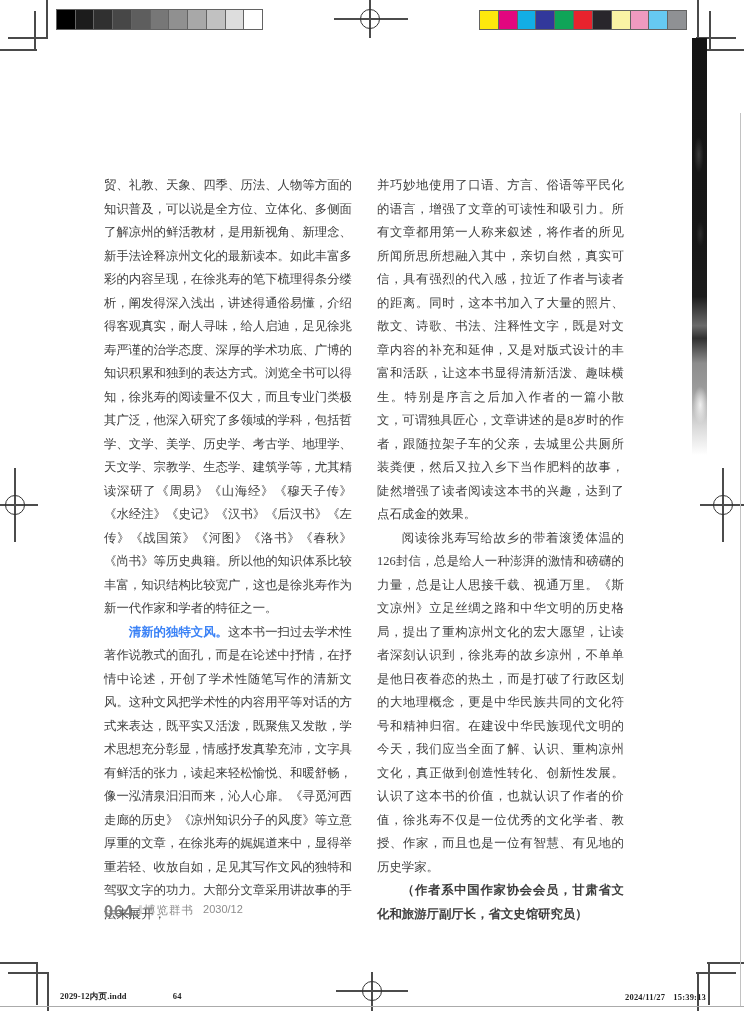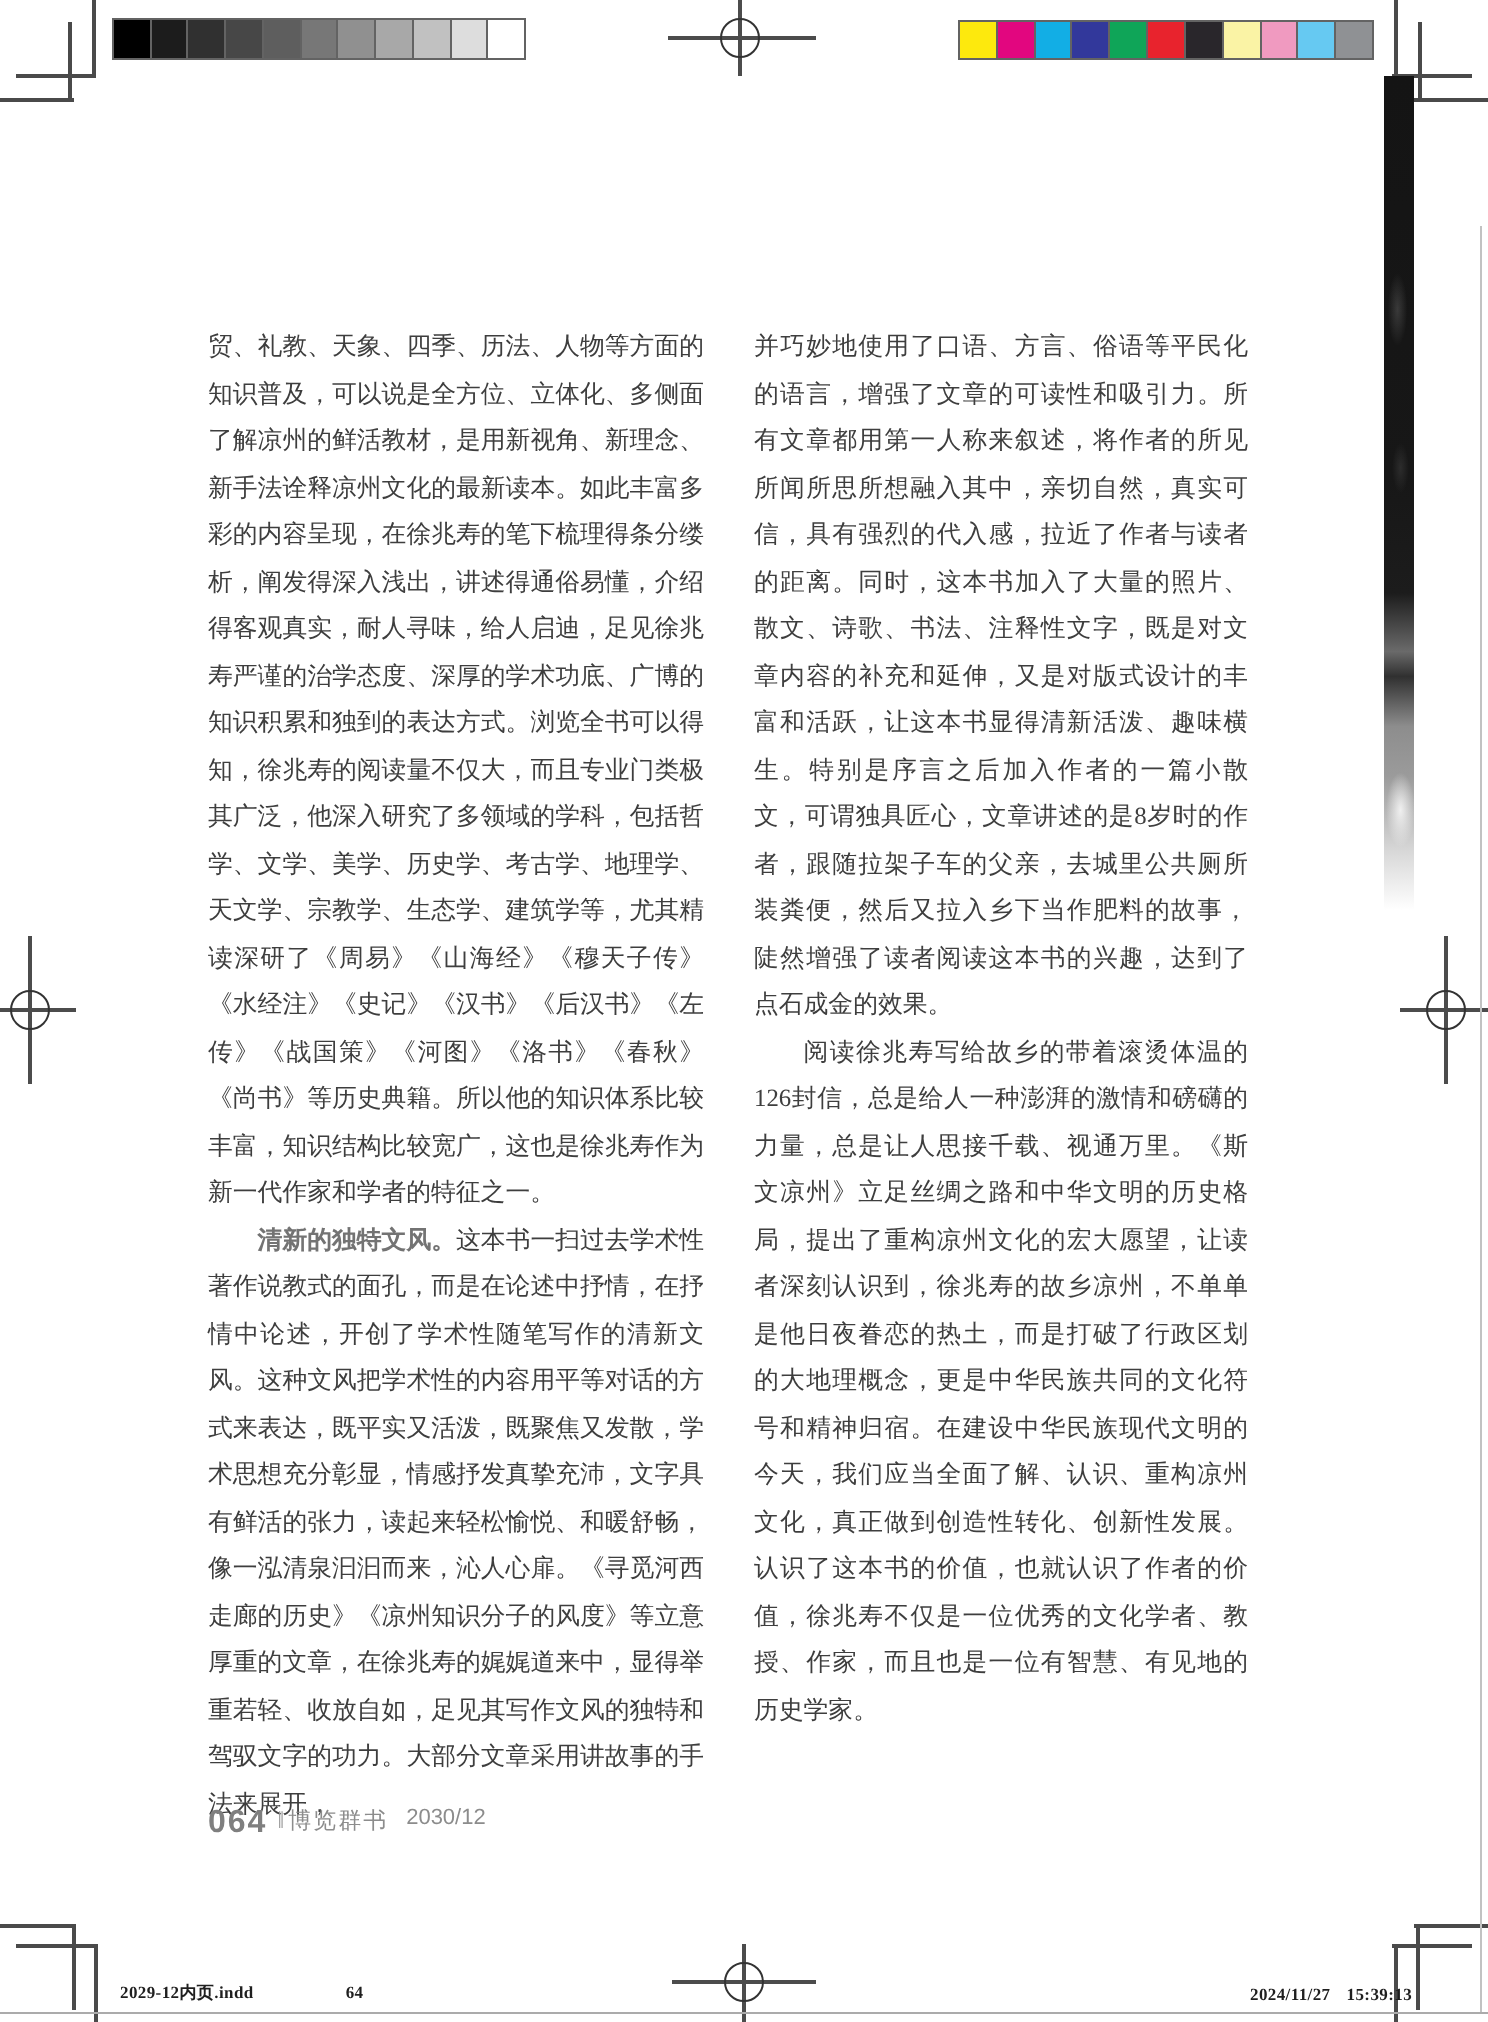--- a/index.html
+++ b/index.html
@@ -35,30 +35,30 @@
   .photo-strip{
     position:absolute;left:692px;top:38px;width:15px;height:417px;
     background:
       radial-gradient(ellipse 7px 26px at 45% 28%, rgba(140,140,140,.30), transparent 70%),
       radial-gradient(ellipse 6px 18px at 55% 47%, rgba(120,120,120,.22), transparent 70%),
       radial-gradient(ellipse 10px 26px at 55% 88%, rgba(250,250,250,.85), transparent 72%),
       linear-gradient(180deg,#141414 0%,#171717 48%,#1c1c1c 62%,#6a6a6a 69%,#303030 72%,#8d8d8d 78%,#9b9b9b 84%,#d8d8d8 93%,#ffffff 100%);
   }
 
   
-  .column{position:absolute;top:162px;}
+  .column{position:absolute;top:174px;}
   .col-left{left:104px;width:248px;}
   .col-right{left:377px;width:247px;}
   .column p{
     margin:0;font-size:12.4px;line-height:23.5px;color:#3e3e3e;
     text-align:justify;text-justify:inter-character;
     font-family:"Liberation Serif","DejaVu Serif",serif;
   }
   .indent{text-indent:2em;}
-  .lead-bold,.bold-para{font-weight:bold;color:#737373;}
+  .lead-bold,.bold-para{font-weight:bold;color:#3b82f6;}
 
   
   .footer{position:absolute;left:104px;top:903px;display:flex;align-items:flex-start;color:#8c8c8c;}
   .footer .pageno{font-size:16px;font-weight:bold;letter-spacing:1px;color:#7f7f7f;font-family:"Liberation Sans","DejaVu Sans",sans-serif;}
   .footer .divider{font-size:12px;margin-left:5px;color:#9a9a9a;}
   .footer .mag{font-size:11.5px;margin-left:2px;letter-spacing:1px;}
   .footer .issue{font-size:11px;margin-left:9px;font-family:"Liberation Sans","DejaVu Sans",sans-serif;}
 
   
   .slug{position:absolute;font-size:8.5px;font-weight:bold;color:#1f1f1f;letter-spacing:.2px;}
@@ -146,20 +146,21 @@
   <div class="photo-strip"></div>
 
   <div class="column col-left">
     <p>贸、礼教、天象、四季、历法、人物等方面的知识普及，可以说是全方位、立体化、多侧面了解凉州的鲜活教材，是用新视角、新理念、新手法诠释凉州文化的最新读本。如此丰富多彩的内容呈现，在徐兆寿的笔下梳理得条分缕析，阐发得深入浅出，讲述得通俗易懂，介绍得客观真实，耐人寻味，给人启迪，足见徐兆寿严谨的治学态度、深厚的学术功底、广博的知识积累和独到的表达方式。浏览全书可以得知，徐兆寿的阅读量不仅大，而且专业门类极其广泛，他深入研究了多领域的学科，包括哲学、文学、美学、历史学、考古学、地理学、天文学、宗教学、生态学、建筑学等，尤其精读深研了《周易》《山海经》《穆天子传》《水经注》《史记》《汉书》《后汉书》《左传》《战国策》《河图》《洛书》《春秋》《尚书》等历史典籍。所以他的知识体系比较丰富，知识结构比较宽广，这也是徐兆寿作为新一代作家和学者的特征之一。</p>
     <p class="indent"><span class="lead-bold">清新的独特文风。</span><span>这本书一扫过去学术性著作说教式的面孔，而是在论述中抒情，在抒情中论述，开创了学术性随笔写作的清新文风。这种文风把学术性的内容用平等对话的方式来表达，既平实又活泼，既聚焦又发散，学术思想充分彰显，情感抒发真挚充沛，文字具有鲜活的张力，读起来轻松愉悦、和暖舒畅，像一泓清泉汩汩而来，沁人心扉。《寻觅河西走廊的历史》《凉州知识分子的风度》等立意厚重的文章，在徐兆寿的娓娓道来中，显得举重若轻、收放自如，足见其写作文风的独特和驾驭文字的功力。大部分文章采用讲故事的手法来展开，</span></p>
   </div>
 
   <div class="column col-right">
     <p>并巧妙地使用了口语、方言、俗语等平民化的语言，增强了文章的可读性和吸引力。所有文章都用第一人称来叙述，将作者的所见所闻所思所想融入其中，亲切自然，真实可信，具有强烈的代入感，拉近了作者与读者的距离。同时，这本书加入了大量的照片、散文、诗歌、书法、注释性文字，既是对文章内容的补充和延伸，又是对版式设计的丰富和活跃，让这本书显得清新活泼、趣味横生。特别是序言之后加入作者的一篇小散文，可谓独具匠心，文章讲述的是8岁时的作者，跟随拉架子车的父亲，去城里公共厕所装粪便，然后又拉入乡下当作肥料的故事，陡然增强了读者阅读这本书的兴趣，达到了点石成金的效果。</p>
     <p class="indent">阅读徐兆寿写给故乡的带着滚烫体温的126封信，总是给人一种澎湃的激情和磅礴的力量，总是让人思接千载、视通万里。《斯文凉州》立足丝绸之路和中华文明的历史格局，提出了重构凉州文化的宏大愿望，让读者深刻认识到，徐兆寿的故乡凉州，不单单是他日夜眷恋的热土，而是打破了行政区划的大地理概念，更是中华民族共同的文化符号和精神归宿。在建设中华民族现代文明的今天，我们应当全面了解、认识、重构凉州文化，真正做到创造性转化、创新性发展。认识了这本书的价值，也就认识了作者的价值，徐兆寿不仅是一位优秀的文化学者、教授、作家，而且也是一位有智慧、有见地的历史学家。</p>
+    <p class="indent bold-para">（作者系中国作家协会会员，甘肃省文化和旅游厅副厅长，省文史馆研究员）</p>
   </div>
 
   <div class="footer">
     <span class="pageno">064</span>
     <span class="divider">‖</span>
     <span class="mag">博览群书</span>
     <span class="issue">2030/12</span>
   </div>
 
   <div class="slug slug-left">

